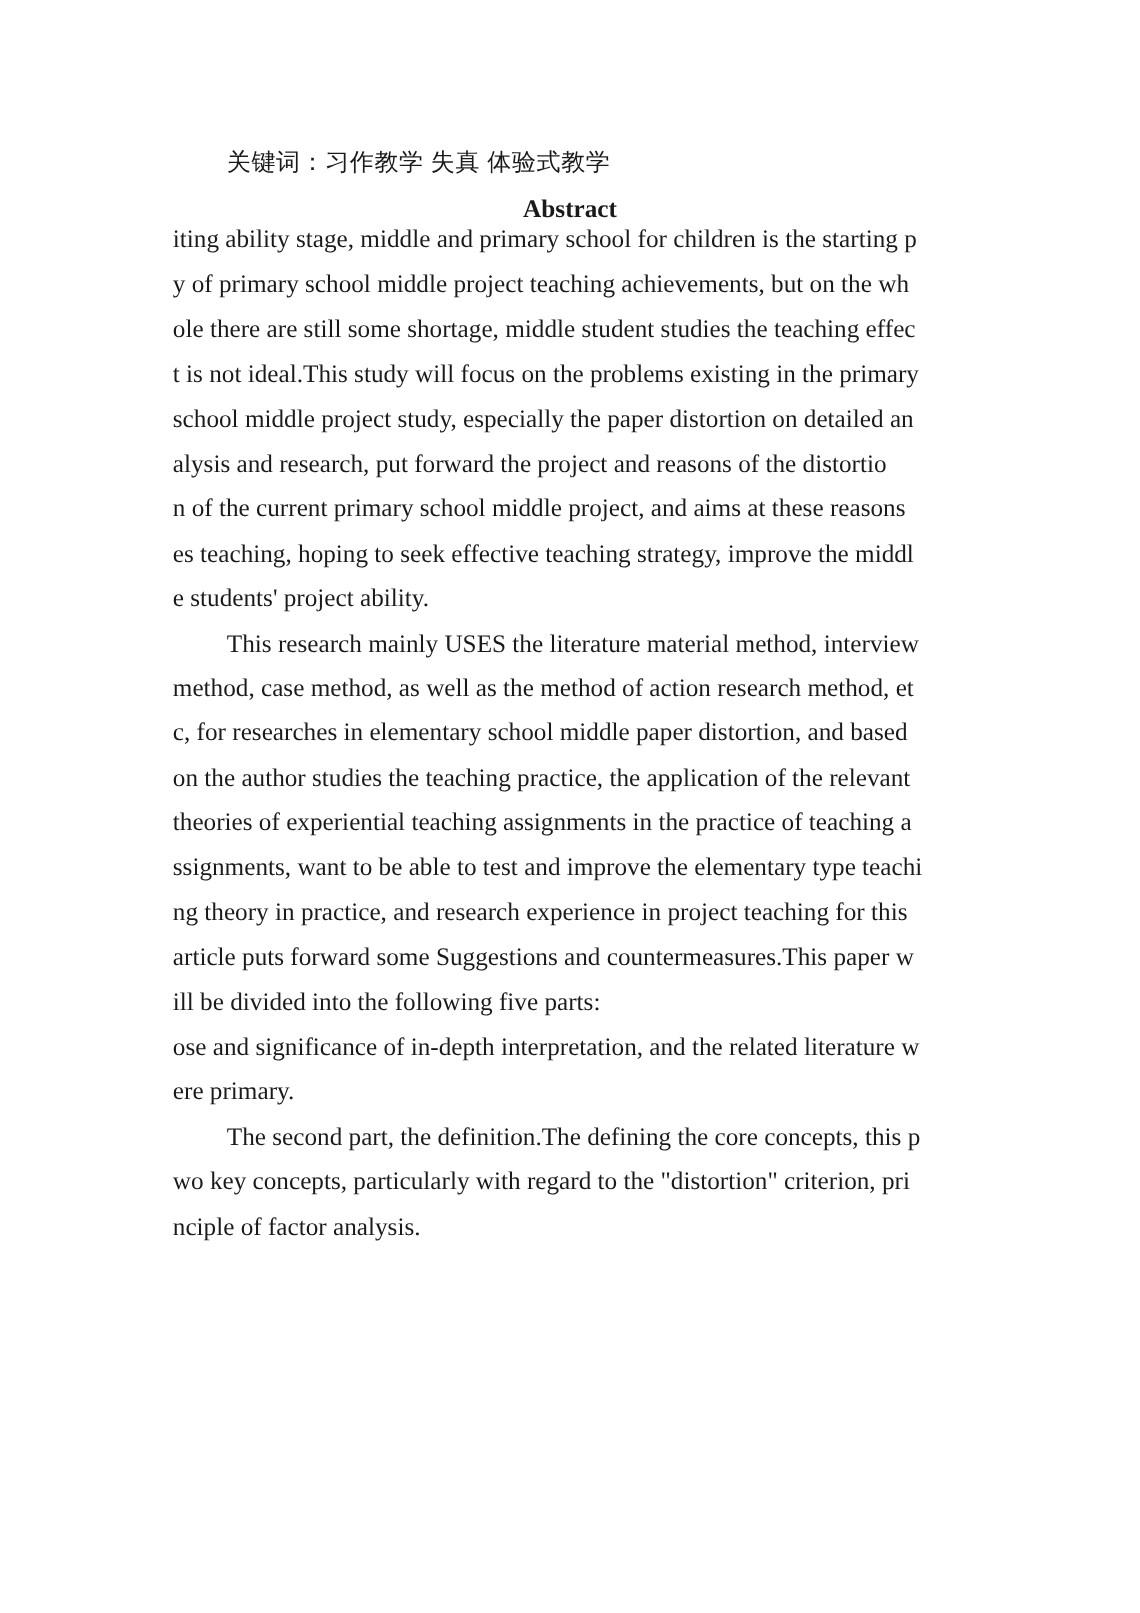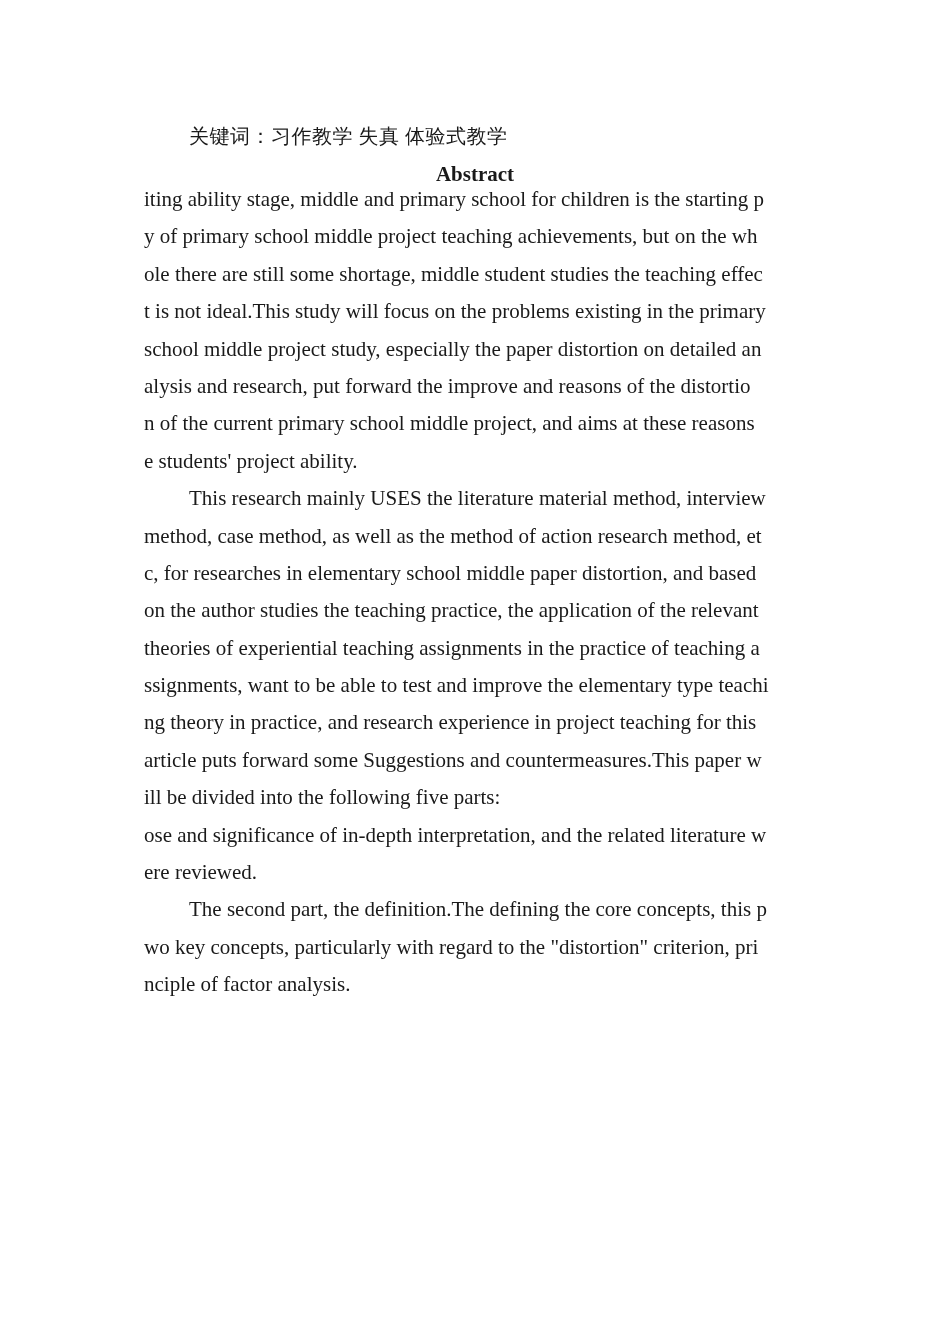--- a/index.html
+++ b/index.html
@@ -20,21 +20,21 @@
       left: 0;
       top: 0;
       width: 950px;
       height: 1344px;
       background: #ffffff;
     }
     .keywords {
       position: absolute;
       left: 189px;
       top: 120px;
-      font-family: Liberation Serif, serif;
+      font-family: Liberation Sans, sans-serif;
       font-size: 20px;
       line-height: 32px;
       letter-spacing: 0.5px;
       color: #1a1a1a;
       white-space: nowrap;
     }
     .abstract-title {
       position: absolute;
       left: 0;
       width: 950px;
@@ -70,40 +70,41 @@
   <div class="abstract-title">Abstract</div>
 
   <div class="body-text">
 
     <div>
       <div class="line">iting ability stage, middle and primary school for children is the starting p</div>
       <div class="line">y of primary school middle project teaching achievements, but on the wh</div>
       <div class="line">ole there are still some shortage, middle student studies the teaching effec</div>
       <div class="line">t is not ideal.This study will focus on the problems existing in the primary</div>
       <div class="line">school middle project study, especially the paper distortion on detailed an</div>
-      <div class="line">alysis and research, put forward the improve and reasons of the distortio</div>
+      <div class="line">alysis and research, put forward the project and reasons of the distortio</div>
       <div class="line">n of the current primary school middle project, and aims at these reasons</div>
+      <div class="line">es teaching, hoping to seek effective teaching strategy, improve the middl</div>
       <div class="line">e students' project ability.</div>
     </div>
 
     <div>
       <div class="line indent">This research mainly USES the literature material method, interview</div>
       <div class="line">method, case method, as well as the method of action research method, et</div>
       <div class="line">c, for researches in elementary school middle paper distortion, and based</div>
       <div class="line">on the author studies the teaching practice, the application of the relevant</div>
       <div class="line">theories of experiential teaching assignments in the practice of teaching a</div>
       <div class="line">ssignments, want to be able to test and improve the elementary type teachi</div>
       <div class="line">ng theory in practice, and research experience in project teaching for this</div>
       <div class="line">article puts forward some Suggestions and countermeasures.This paper w</div>
       <div class="line">ill be divided into the following five parts:</div>
     </div>
 
     <div>
       <div class="line">ose and significance of in-depth interpretation, and the related literature w</div>
-      <div class="line">ere reviewed.</div>
+      <div class="line">ere primary.</div>
     </div>
 
     <div>
       <div class="line indent">The second part, the definition.The defining the core concepts, this p</div>
       <div class="line">wo key concepts, particularly with regard to the "distortion" criterion, pri</div>
       <div class="line">nciple of factor analysis.</div>
     </div>
 
   </div>
 </div>

